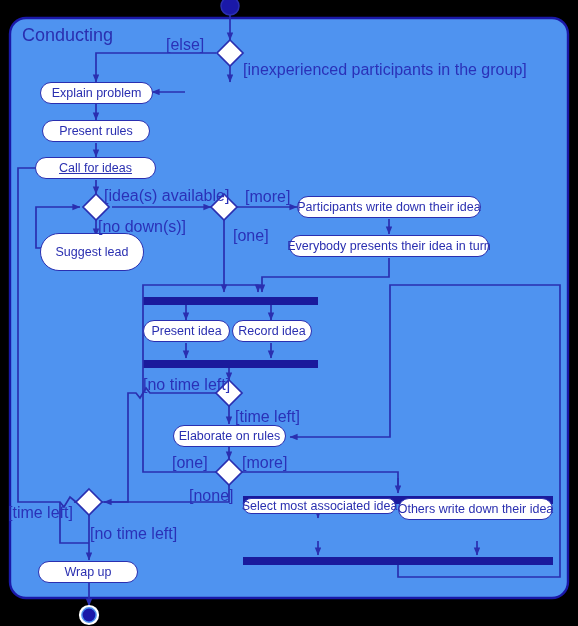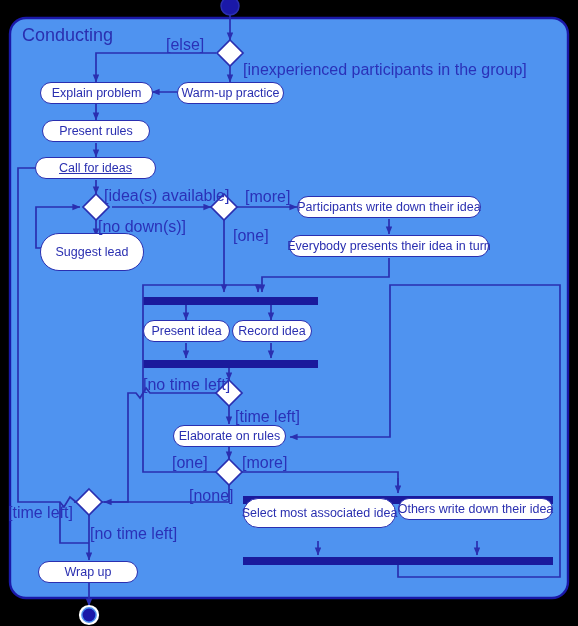--- a/index.html
+++ b/index.html
@@ -145,39 +145,38 @@
 
     <circle cx="230" cy="6" r="9" fill="#1a18a8" stroke="#2a2fb0" stroke-width="1.5"></circle>
     <circle cx="89" cy="615" r="9" fill="#4f93f0" stroke="#fff" stroke-width="2.2"></circle>
     <circle cx="89" cy="615" r="6.4" fill="#1a18a8"></circle>
   </svg>
 
   <div class="title" style="left:22px;top:25px;">Conducting</div>
 
   <div class="node" style="left:40px;top:82px;width:113px;height:22px;">Explain problem</div>
 
-  <div class="node" style="left:177px;top:82px;width:107px;height:22px;">Warm-up practice</div>
 
   <div class="node" style="left:42px;top:120px;width:108px;height:22px;">Present rules</div>
 
   <div class="node" style="left:35px;top:157px;width:121px;height:22px;text-decoration:underline;">Call for ideas</div>
 
   <div class="node" style="left:40px;top:233px;width:104px;height:38px;">Suggest lead</div>
 
   <div class="node" style="left:297px;top:196px;width:184px;height:22px;">Participants write down their idea</div>
 
   <div class="node" style="left:289px;top:235px;width:200px;height:22px;">Everybody presents their idea in turn</div>
 
   <div class="node" style="left:143px;top:320px;width:87px;height:22px;">Present idea</div>
 
   <div class="node" style="left:232px;top:320px;width:80px;height:22px;">Record idea</div>
 
   <div class="node" style="left:173px;top:425px;width:113px;height:22px;">Elaborate on rules</div>
 
-  <div class="node" style="left:243px;top:498px;width:153px;height:30px;">Select most associated idea</div>
+  <div class="node" style="left:243px;top:498px;width:153px;height:16px;">Select most associated idea</div>
 
   <div class="node" style="left:398px;top:498px;width:155px;height:22px;">Others write down their idea</div>
 
   <div class="node" style="left:38px;top:561px;width:100px;height:22px;">Wrap up</div>
 
   <div class="lbl" style="left:166px;top:37px;">[else]</div>
 
   <div class="lbl" style="left:243px;top:62px;">[inexperienced participants in the group]</div>
 
   <div class="lbl" style="left:104px;top:188px;">[idea(s) available]</div>

